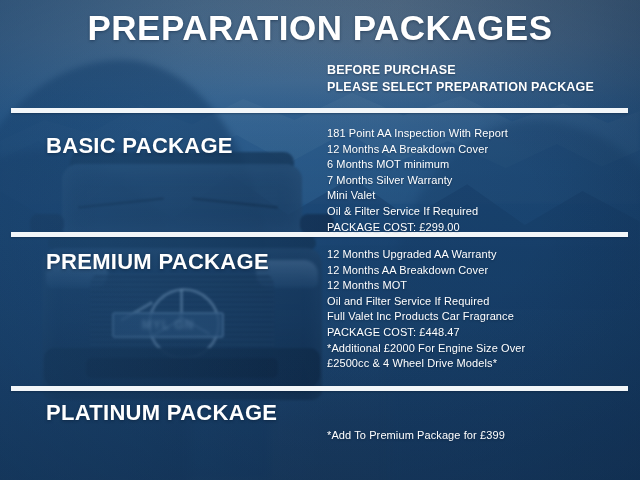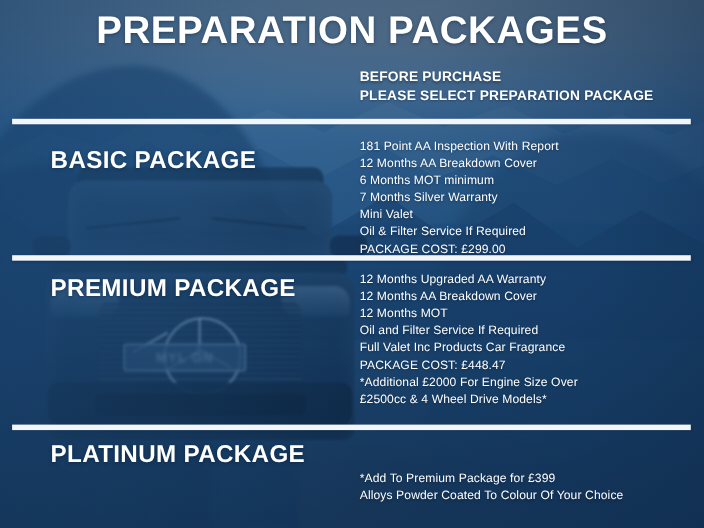--- a/index.html
+++ b/index.html
@@ -436,17 +436,16 @@
         <div>Oil and Filter Service If Required</div>
         <div>Full Valet Inc Products Car Fragrance</div>
         <div>PACKAGE COST: £448.47</div>
         <div>*Additional £2000 For Engine Size Over</div>
         <div>£2500cc &amp; 4 Wheel Drive Models*</div>
       </div>
 
     <div class="pkg-name platinum">PLATINUM PACKAGE</div>
     <div class="pkg-list platinum">
         <div>*Add To Premium Package for £399</div>
-        <div>Alloys Powder Coated To Colour Of Your Choice</div>
       </div>
 
   </div>
 </div>
 
 </body></html>

